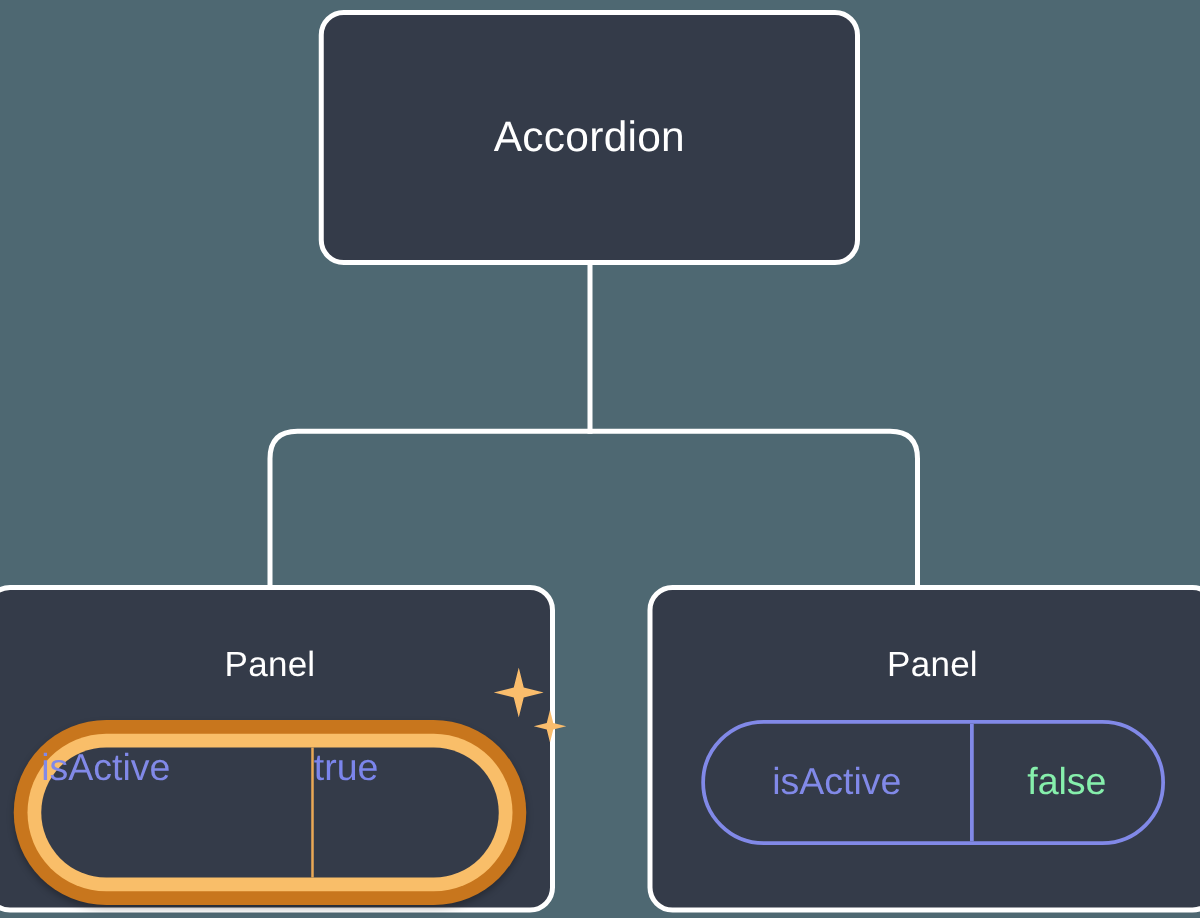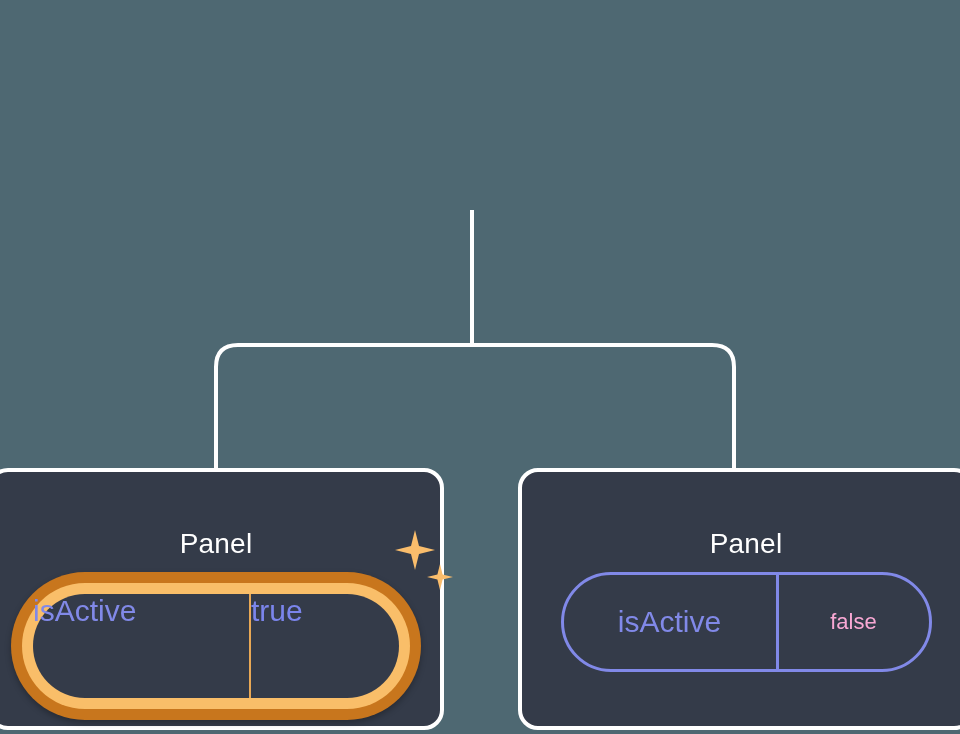--- a/index.html
+++ b/index.html
@@ -68,27 +68,28 @@
     flex-direction: column;
     align-items: center;
   }
   .node-child.left  { left: -12px; }
   .node-child.right { left: 518px; }
 
   .node-child .node-title {
     font-size: 28px;
     color: #ffffff;
     letter-spacing: .2px;
-    margin: 14px;
+    margin: 2px;
     line-height: 1;
   }
 
   
   .pill-wrap {
     position: relative;
+    margin-top: 28px;
   }
 
   .pill {
     display: flex;
     align-items: stretch;
     border-radius: 999px;
     box-sizing: border-box;
     background: #343b49;
   }
 
@@ -106,22 +107,22 @@
     height: 100px;
   }
   .pill-plain .cell-key {
     width: 215px;
     font-size: 30px;
     color: #8189e8;
     border-right: 3px solid #8189e8;
   }
   .pill-plain .cell-val {
     width: 150px;
-    font-size: 22px;
-    color: #f9a8d4;
+    font-size: 30px;
+    color: #86efac;
   }
 
   
   .pill-hl-outer {
     border-radius: 999px;
     padding: 11px;
     background: #c8761d;
     box-shadow: 0 3px 6px rgba(0,0,0,.28);
   }
   .pill-hl-mid {
@@ -182,20 +183,23 @@
 
 <div id="canvas">
 
   <svg class="edges" viewBox="0 0 960 734" width="960" height="734">
 
     <path d="M 472 212 L 472 345" fill="none" stroke="#ffffff" stroke-width="4" stroke-linecap="square"></path>
 
     <path d="M 216 470 L 216 367 Q 216 345 238 345 L 712 345 Q 734 345 734 367 L 734 470" fill="none" stroke="#ffffff" stroke-width="4" stroke-linecap="butt" stroke-linejoin="round"></path>
   </svg>
 
+  <div class="node node-root">
+    <div class="node-title">Accordion</div>
+  </div>
 
   <div class="node node-child left">
     <div class="node-title">Panel</div>
 
     <div class="pill-wrap">
       <div class="pill-hl-outer">
         <div class="pill-hl-mid">
           <div class="pill-hl-inner">
             <div class="cell cell-key">isActive</div>
             <div class="cell cell-val">true</div>

